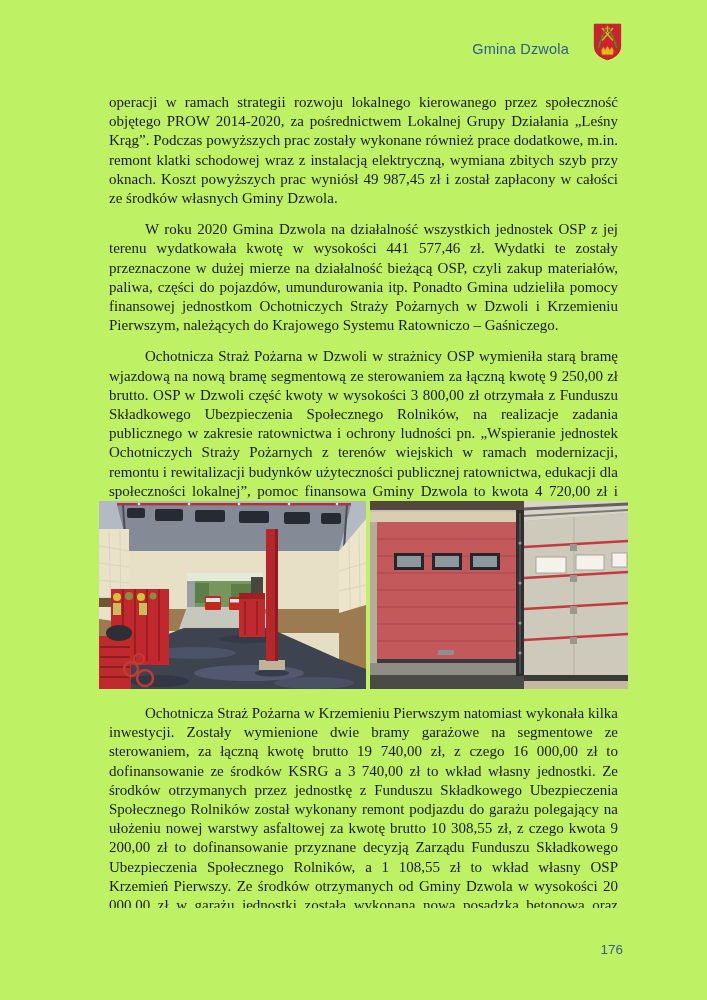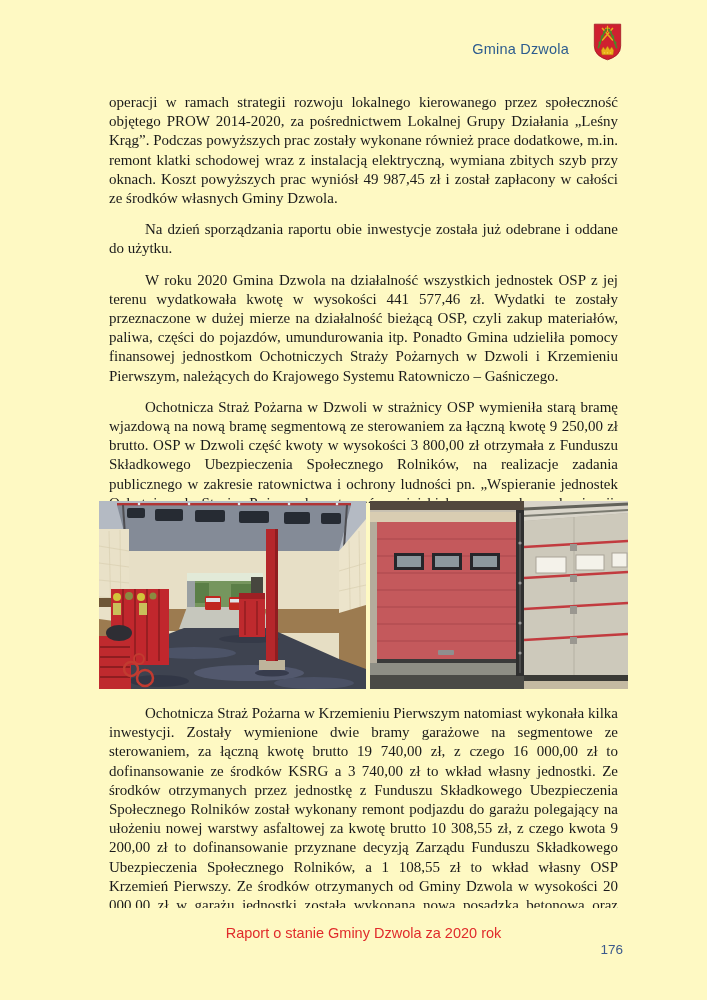--- a/index.html
+++ b/index.html
@@ -1,17 +1,17 @@
 <!DOCTYPE html>
 <html lang="pl"><head>
 <meta charset="utf-8">
 <style>
   html,body { margin:0; padding:0; background:#ffffff; }
   .page {
-    position:relative; width:707px; height:1000px; background:#fef9c3;
+    position:relative; width:707px; height:1000px; background:#bef264;
     overflow:hidden; font-family:"Liberation Serif", serif; color:#1a1a1a;
   }
   
   .header-label {
     position:absolute; top:41px; right:138px;
     font-family:"Liberation Sans", sans-serif; font-size:14.5px;
     color:#2d5c8e; letter-spacing:0.2px;
   }
   .crest { position:absolute; top:22px; right:84px; width:31px; height:40px; }
   
@@ -61,21 +61,20 @@
     <circle cx="27" cy="18" r="1.7" fill="#4a8a28"></circle>
       <circle cx="24" cy="12" r="1.6" fill="#4a8a28"></circle>
     <polygon points="12,36 14.5,31.5 17,35 20,30.5 23,35 25.5,31.5 28,36 27,41.5 13,41.5" fill="#e8b019" stroke="#b8860b" stroke-width="0.6"></polygon>
     <circle cx="16" cy="39" r="0.9" fill="#f6d85a"></circle>
       <circle cx="20" cy="39" r="0.9" fill="#f6d85a"></circle>
       <circle cx="24" cy="39" r="0.9" fill="#f6d85a"></circle>
   </svg>
 
   <div class="textblock tb1">
     <p class="no-indent">operacji w ramach strategii rozwoju lokalnego kierowanego przez społeczność objętego PROW 2014-2020, za pośrednictwem Lokalnej Grupy Działania „Leśny Krąg”. Podczas powyższych prac zostały wykonane również prace dodatkowe, m.in. remont klatki schodowej wraz z instalacją elektryczną, wymiana zbitych szyb przy oknach. Koszt powyższych prac wyniósł 49 987,45 zł i został zapłacony w całości ze środków własnych Gminy Dzwola.</p>
-    <p>Na dzień sporządzania raportu obie inwestycje została już odebrane i oddane do użytku.</p>
     <p>W roku 2020 Gmina Dzwola na działalność wszystkich jednostek OSP z jej terenu wydatkowała kwotę w wysokości 441 577,46 zł. Wydatki te zostały przeznaczone w dużej mierze na działalność bieżącą OSP, czyli zakup materiałów, paliwa, części do pojazdów, umundurowania itp. Ponadto Gmina udzieliła pomocy finansowej jednostkom Ochotniczych Straży Pożarnych w Dzwoli i Krzemieniu Pierwszym, należących do Krajowego Systemu Ratowniczo – Gaśniczego.</p>
     <p>Ochotnicza Straż Pożarna w Dzwoli w strażnicy OSP wymieniła starą bramę wjazdową na nową bramę segmentową ze sterowaniem za łączną kwotę 9 250,00 zł brutto. OSP w Dzwoli część kwoty w wysokości 3 800,00 zł otrzymała z Funduszu Składkowego Ubezpieczenia Społecznego Rolników, na realizacje zadania publicznego w zakresie ratownictwa i ochrony ludności pn. „Wspieranie jednostek Ochotniczych Straży Pożarnych z terenów wiejskich w ramach modernizacji, remontu i rewitalizacji budynków użyteczności publicznej ratownictwa, edukacji dla społeczności lokalnej”, pomoc finansowa Gminy Dzwola to kwota 4 720,00 zł i środki własne OSP w kwocie 730,00 zł.</p>
   </div>
 
   <div class="photos">
     <figure class="photo-left">
       <svg viewBox="0 0 267 188" preserveAspectRatio="none" aria-hidden="true">
         <rect x="0" y="0" width="267" height="188" fill="#e6dec4"></rect>
 
         <rect x="0" y="0" width="267" height="54" fill="#b4bac3"></rect>
@@ -242,16 +241,15 @@
         <rect x="154" y="174" width="104" height="6" fill="#3a3a36"></rect>
         <rect x="154" y="180" width="104" height="8" fill="#c4baa2"></rect>
       </svg>
     </figure>
   </div>
 
   <div class="textblock tb2">
     <p>Ochotnicza Straż Pożarna w Krzemieniu Pierwszym natomiast wykonała kilka inwestycji. Zostały wymienione dwie bramy garażowe na segmentowe ze sterowaniem, za łączną kwotę brutto 19 740,00 zł, z czego 16 000,00 zł to dofinansowanie ze środków KSRG a 3 740,00 zł to wkład własny jednostki. Ze środków otrzymanych przez jednostkę z Funduszu Składkowego Ubezpieczenia Społecznego Rolników został wykonany remont podjazdu do garażu polegający na ułożeniu nowej warstwy asfaltowej za kwotę brutto 10 308,55 zł, z czego kwota 9 200,00 zł to dofinansowanie przyznane decyzją Zarządu Funduszu Składkowego Ubezpieczenia Społecznego Rolników, a 1 108,55 zł to wkład własny OSP Krzemień Pierwszy. Ze środków otrzymanych od Gminy Dzwola w wysokości 20 000,00 zł w garażu jednostki została wykonana nowa posadzka betonowa oraz zakupione materiały na wykończenie ścian garażu.</p>
   </div>
 
-  <div class="footer-title">Raport o stanie Gminy Dzwola za 2020 rok</div>
   <div class="page-number">176</div>
 
 </div>
 
 </body></html>

